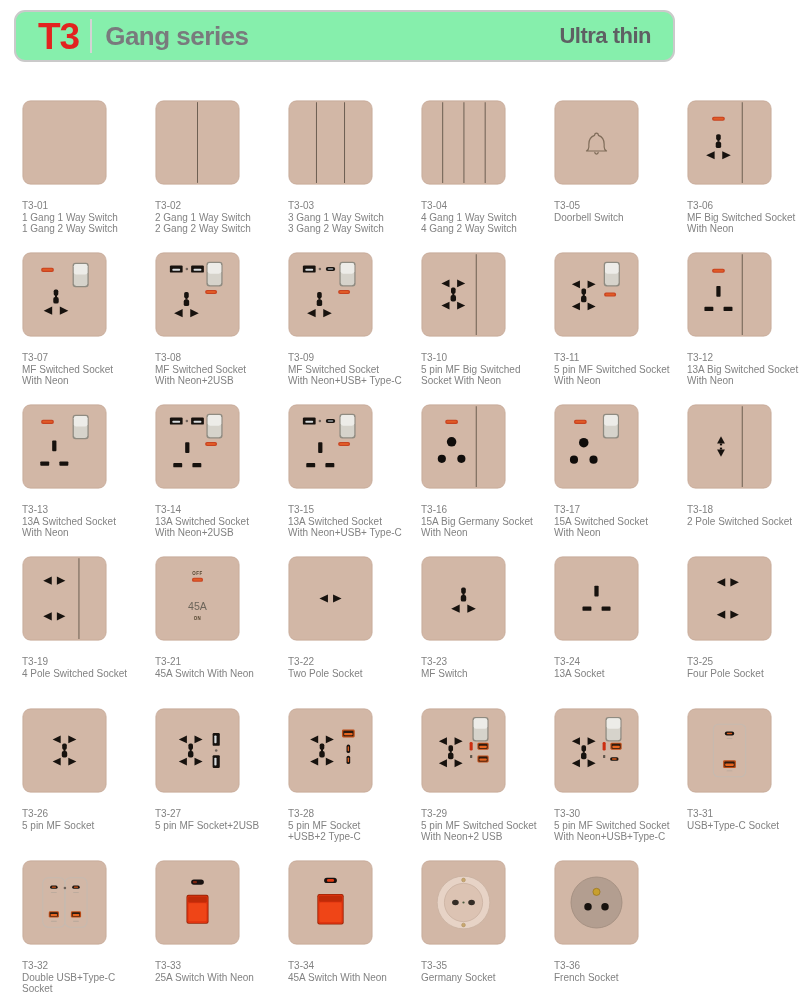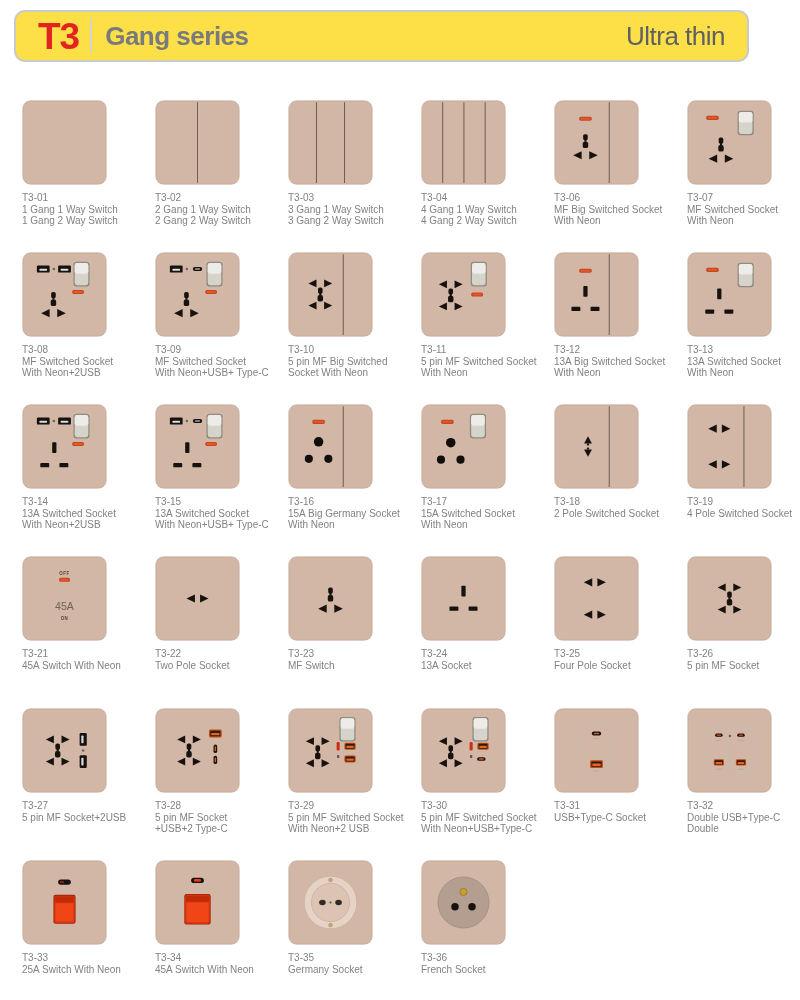--- a/index.html
+++ b/index.html
@@ -1,25 +1,25 @@
 <!DOCTYPE html>
 <html><head>
 <meta charset="utf-8">
 <style>
   html,body{margin:0;padding:0;}
   body{width:800px;height:1000px;background:#ffffff;font-family:"Liberation Sans",sans-serif;position:relative;overflow:hidden;}
-  .header{position:absolute;left:14px;top:10px;width:735px;height:52px;border:2px solid #cacaca;border-radius:11px;display:flex;align-items:center;padding:0 22px;box-sizing:border-box;background:#fde047;}
+  .header{position:absolute;left:14px;top:10px;width:661px;height:52px;border:2px solid #cacaca;border-radius:11px;display:flex;align-items:center;padding:0 22px;box-sizing:border-box;background:#86efac;}
   .brand{color:#e2231f;font-size:37px;font-weight:bold;letter-spacing:-1px;line-height:1;}
   .hdr-divider{width:2px;height:34px;background:#d4d4d4;margin:0 13px 0 11px;}
   .series{color:#797a7d;font-size:26px;font-weight:bold;letter-spacing:-0.5px;}
-  .tagline{margin-left:auto;color:#5e6063;font-size:26px;font-weight:normal;letter-spacing:-0.5px;}
+  .tagline{margin-left:auto;color:#5e6063;font-size:22px;font-weight:bold;letter-spacing:-0.5px;}
   .grid{position:absolute;left:22px;top:100px;display:grid;grid-template-columns:repeat(6,133px);grid-auto-rows:152px;}
   .tile{width:133px;}
   .plate{width:85px;height:85px;display:block;}
-  .code{margin-top:7px;font-size:10px;color:#828282;line-height:11.5px;}
+  .code{margin-top:15px;font-size:10px;color:#828282;line-height:11.5px;}
   .desc{font-size:10px;color:#828282;line-height:11.5px;padding-right:3px;}
   svg text{font-family:"Liberation Sans",sans-serif;}
 </style>
 </head>
 <body>
 
 <div class="header">
   <span class="brand">T3</span>
   <span class="hdr-divider"></span>
   <span class="series">Gang series</span>
@@ -57,20 +57,31 @@
     <div class="tile">
       <svg class="plate" viewBox="0 0 100 100">
         <rect x="1" y="1" width="98" height="98" rx="9" fill="#d2b7a6" stroke="#c2a593" stroke-width="0.8"></rect>
         <line x1="25.5" y1="2.5" x2="25.5" y2="97.5" stroke="#6e6053" stroke-width="1.2"></line>
         <line x1="50.5" y1="2.5" x2="50.5" y2="97.5" stroke="#6e6053" stroke-width="1.2"></line>
         <line x1="75.5" y1="2.5" x2="75.5" y2="97.5" stroke="#6e6053" stroke-width="1.2"></line>
       </svg>
       <div class="code">T3-04</div>
       <div class="desc">4 Gang 1 Way Switch</div>
       <div class="desc">4 Gang 2 Way Switch</div>
+    </div>
+    <div class="tile">
+      <svg class="plate" viewBox="0 0 100 100">
+        <rect x="1" y="1" width="98" height="98" rx="9" fill="#d2b7a6" stroke="#c2a593" stroke-width="0.8"></rect>
+        <g stroke="#7f6c59" stroke-width="1.4" fill="none" stroke-linejoin="round" stroke-linecap="round">
+          <path d="M 50,39 c -1.8,0 -2.2,1.2 -2.2,2.6 c -5,1.6 -6.8,5.6 -6.8,10.4 l 0,3.4 c 0,2.4 -1.4,3.8 -2.8,4.6 l 23.6,0 c -1.4,-0.8 -2.8,-2.2 -2.8,-4.6 l 0,-3.4 c 0,-4.8 -1.8,-8.8 -6.8,-10.4 c 0,-1.4 -0.4,-2.6 -2.2,-2.6 z"></path>
+          <path d="M 48,61.6 a 2,2 0 0 0 4,0"></path>
+        </g>
+      </svg>
+      <div class="code">T3-05</div>
+      <div class="desc">Doorbell Switch</div>
     </div>
     <div class="tile">
       <svg class="plate" viewBox="0 0 100 100">
         <rect x="1" y="1" width="98" height="98" rx="9" fill="#d2b7a6" stroke="#c2a593" stroke-width="0.8"></rect>
         <rect x="29.5" y="19.6" width="15" height="4.8" rx="2.2" fill="#c84320"></rect>
         <rect x="31" y="20.8" width="12" height="2.4" rx="1.2" fill="#e05b27"></rect>
         <rect x="34.3" y="40.2" width="5.4" height="7.2" rx="2" fill="#17120e"></rect>
         <rect x="35.8" y="46.6" width="2.4" height="2.6" fill="#17120e"></rect>
         <rect x="33.8" y="49" width="6.4" height="7.6" rx="2.2" fill="#17120e"></rect>
         <path d="M 22.5,65 L 32.5,60.2 L 32.5,69.8 Z" fill="#17120e"></path>
@@ -506,21 +517,21 @@
         <rect x="60.94" y="31.28" width="5.120000000000001" height="1.4400000000000002" rx="0.9" fill="#d65a1c"></rect>
         <rect x="60" y="37.5" width="7" height="1" rx="0.5" fill="#b6a89b"></rect>
         <rect x="57.5" y="60.32" width="12" height="7.359999999999999" rx="1.6" fill="#bd4c16"></rect>
         <rect x="58.7" y="61.44" width="9.600000000000001" height="5.120000000000001" rx="1" fill="#2d1b10"></rect>
         <rect x="59.5" y="63.52" width="8" height="2.2399999999999998" rx="0.9" fill="#e8651f"></rect>
         <rect x="60" y="71.5" width="7" height="1" rx="0.5" fill="#b6a89b"></rect>
         <circle cx="50.5" cy="33" r="1.5" fill="#70635a"></circle>
       </svg>
       <div class="code">T3-32</div>
       <div class="desc">Double USB+Type-C</div>
-      <div class="desc">Double</div>
+      <div class="desc">Socket</div>
     </div>
     <div class="tile">
       <svg class="plate" viewBox="0 0 100 100">
         <rect x="1" y="1" width="98" height="98" rx="9" fill="#d2b7a6" stroke="#c2a593" stroke-width="0.8"></rect>
         <rect x="42.5" y="22.8" width="15" height="6.4" rx="3.2" fill="#191210"></rect>
         <rect x="44.5" y="24.6" width="5" height="2.8" rx="1.4" fill="#7e2410"></rect>
         <rect x="37" y="41" width="26" height="34" rx="2.5" fill="#9c2405"></rect>
         <rect x="38" y="42" width="24" height="32" rx="2" fill="#e03410"></rect>
         <rect x="39" y="43" width="22" height="7" rx="1.5" fill="#c02b08"></rect>
         <rect x="39.5" y="51" width="21" height="21" rx="1.5" fill="#ef4517"></rect>

